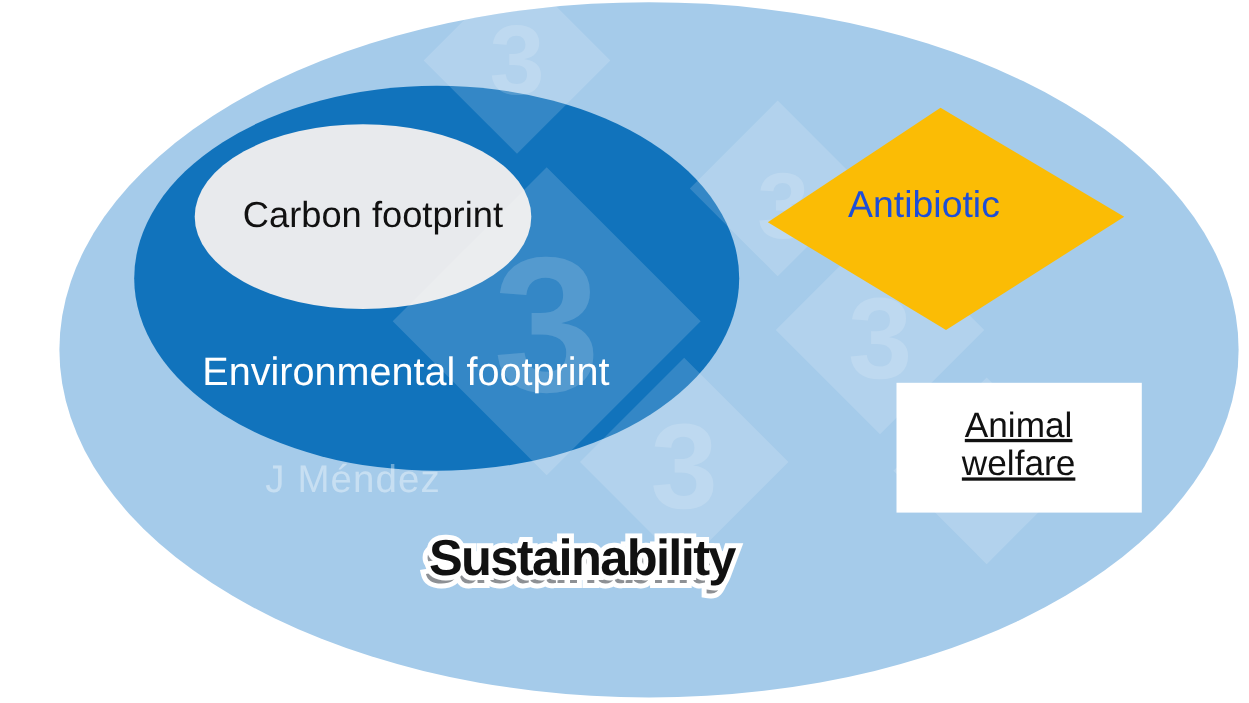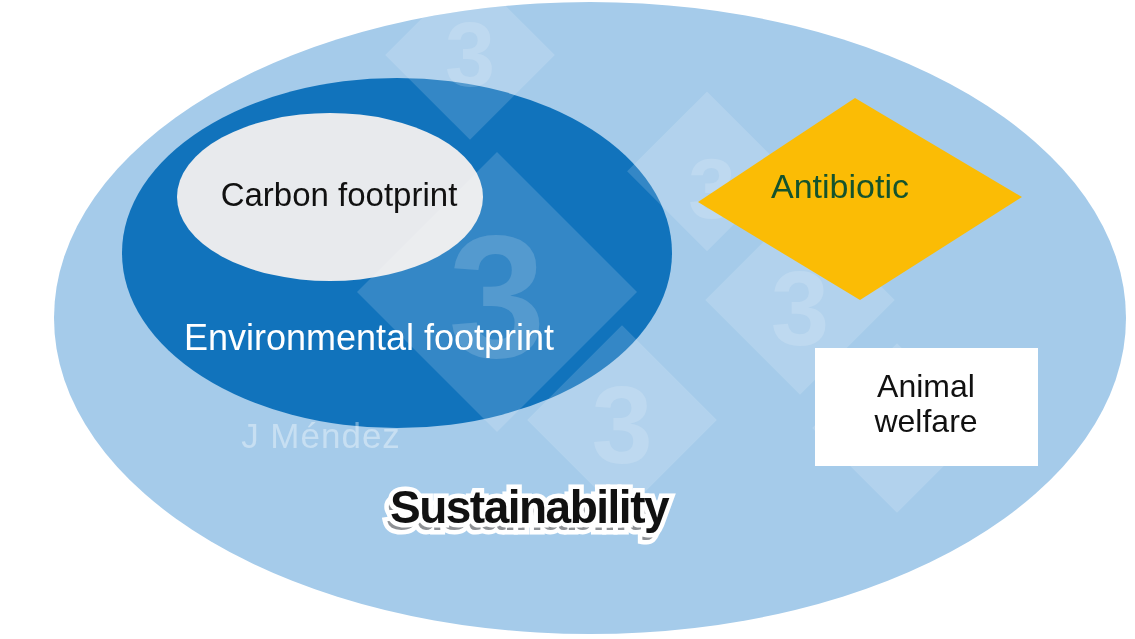--- a/index.html
+++ b/index.html
@@ -23,25 +23,25 @@
   .label-carbon {
     left: 339px; top: 195px;
     font-size: 33px; color: #111111;
   }
   .label-environmental {
     left: 369px; top: 338px;
     font-size: 36px; color: #ffffff;
   }
   .label-antibiotic {
     left: 840px; top: 186px;
-    font-size: 34px; color: #14532d; line-height: 36px;
+    font-size: 34px; color: #1d4ed8; line-height: 36px;
   }
   .label-animal {
     left: 926px; top: 404px;
-    font-size: 32px; color: #111111; line-height: 35px;
+    font-size: 32px; color: #111111; line-height: 35px; text-decoration: underline;
   }
   .label-author {
     left: 321px; top: 436px;
     font-size: 35px; color: rgba(255,255,255,0.38);
     letter-spacing: 1px;
   }
 
   
   .sust-wrap {
     position: absolute;

